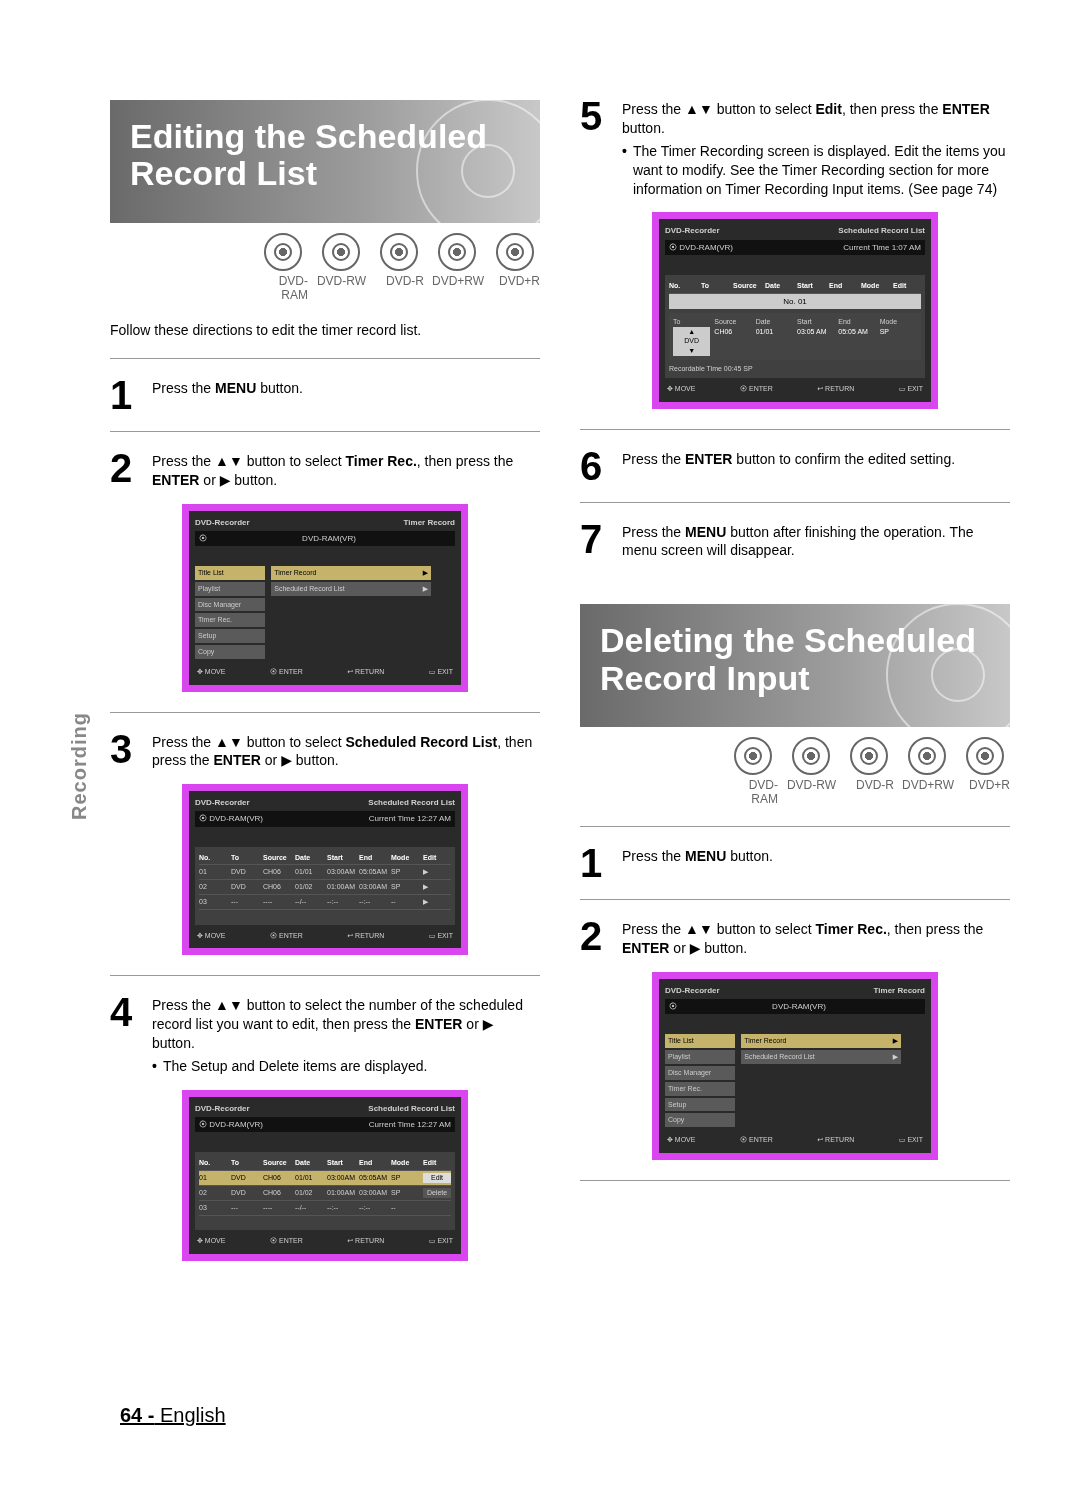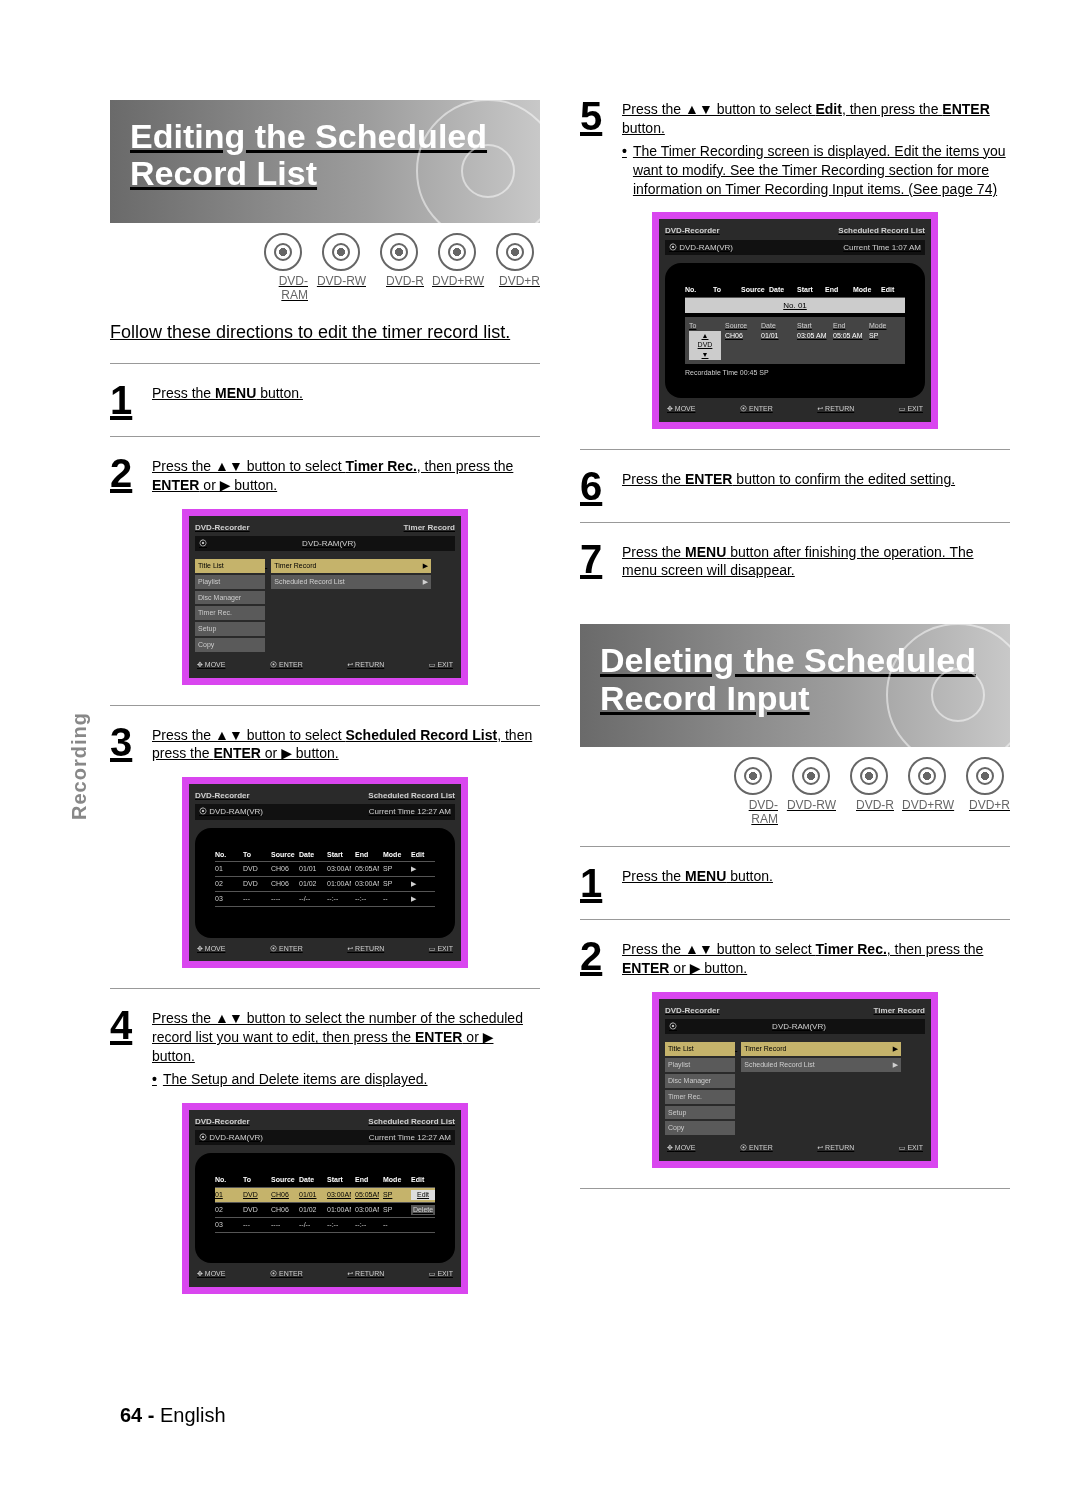--- a/index.html
+++ b/index.html
@@ -18,21 +18,20 @@
     box-sizing: border-box;
     padding: 100px 70px 40px 110px;
   }
   .columns {
     display: flex;
     gap: 40px;
   }
   .col {
     flex: 1;
     min-width: 0;
-    text-decoration: underline;
   }
   .section-title-box {
     background: linear-gradient(90deg, #6a6a6a 0%, #9d9d9d 60%, #c8c8c8 100%);
     color: #fff;
     padding: 18px 20px 30px 20px;
     position: relative;
     margin-bottom: 10px;
     overflow: hidden;
   }
   .section-title-box h1 {
@@ -81,21 +80,21 @@
     justify-content: center;
   }
   .disc-icon .circle::before {
     content: "";
     width: 14px; height: 14px;
     border: 2px solid #666;
     border-radius: 50%;
     background: radial-gradient(circle, #666 0 4px, transparent 4px);
   }
   .intro {
-    font-size: 18px;
+    font-size: 14px;
     margin: 20px 0;
   }
   hr.sep {
     border: none;
     border-top: 1px solid #999;
     margin: 20px 0;
   }
   .step {
     display: flex;
     gap: 12px;
@@ -133,27 +132,26 @@
     display: flex;
     justify-content: space-between;
     font-weight: bold;
     margin-bottom: 3px;
   }
   .osd .osd-sub {
     background: #111;
     padding: 2px 4px;
     display: flex;
     justify-content: space-between;
-    margin-bottom: 8px;
+    margin-bottom: 20px;
   }
   .osd .osd-body {
-    background: #000000;
-    padding: 20px;
+    background: #404040;
+    padding: 4px;
     min-height: 70px;
-    border-radius: 16px;
   }
   .osd .osd-row {
     display: flex;
     gap: 4px;
     font-size: 7px;
     padding: 2px 0;
     border-bottom: 1px solid #555;
   }
   .osd .osd-row span { flex: 1; white-space: nowrap; overflow: hidden; }
   .osd .osd-row.header span { font-weight: bold; color: #fff; }
@@ -229,20 +227,21 @@
     font-size: 20px;
     font-weight: bold;
     color: #888;
     letter-spacing: 1px;
   }
   .page-footer {
     position: absolute;
     left: 120px;
     bottom: 60px;
     font-size: 20px;
+    text-decoration: underline;
   }
   .page-footer b { font-weight: bold; }
 </style>
 </head>
 <body>
 
 <div class="page">
   <div class="side-tab">Recording</div>
 
   <div class="columns">

